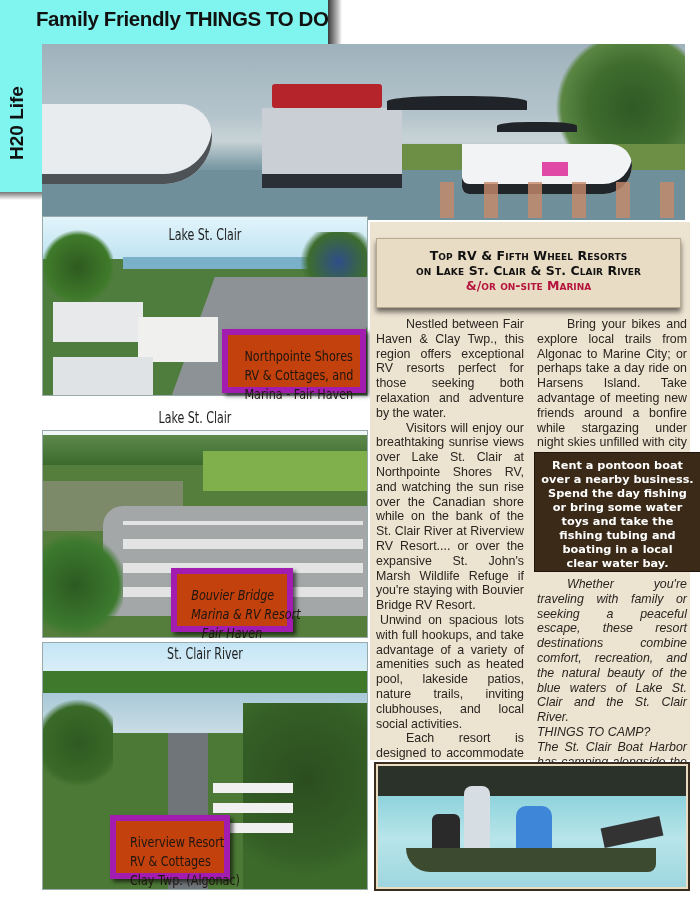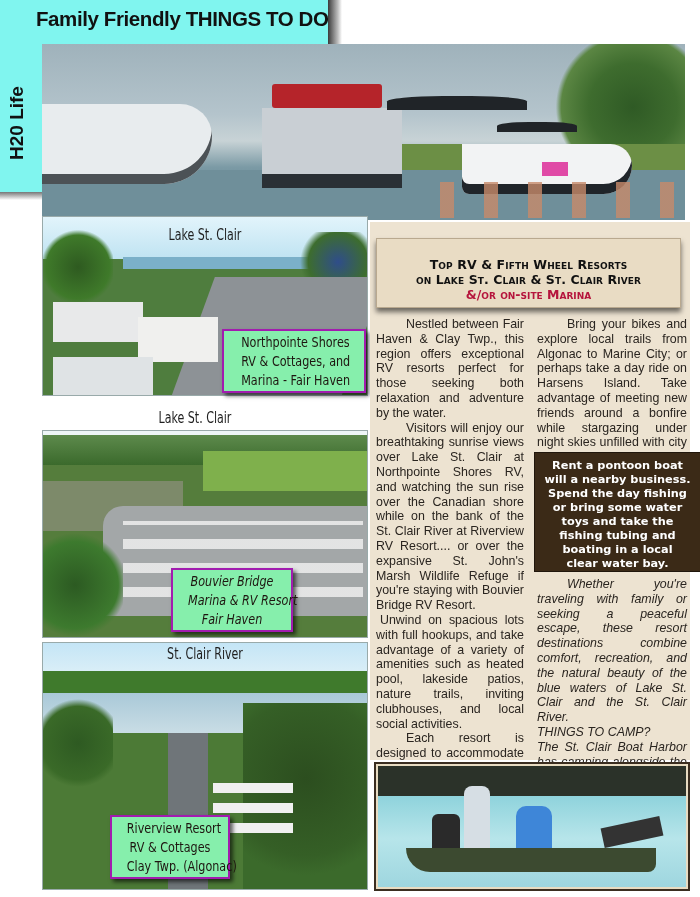--- a/index.html
+++ b/index.html
@@ -66,28 +66,28 @@
     .p3 .treeline { position: absolute; left: 0; right: 0; top: 28px; height: 22px; background: #3f7a2c; }
     .p3 .river { position: absolute; left: 0; right: 0; top: 50px; height: 40px; background: linear-gradient(#a9c9d8, #c9dde5); }
     .p3 .road { position: absolute; left: 125px; top: 90px; width: 40px; height: 158px; background: #6f7579; }
     .p3 .treeBig { position: absolute; left: 200px; top: 60px; width: 126px; height: 188px; background: radial-gradient(circle at 50% 40%, #2c4e1f, #355f26 60%, #3b6a2b 75%); }
     .p3 .rvs { position: absolute; left: 170px; top: 140px; width: 80px; height: 60px;
       background: repeating-linear-gradient(0deg, transparent 0 10px, #f0f0f0 10px 20px); }
     .p3 .treeL { position: absolute; left: 0; top: 50px; width: 70px; height: 100px; background: radial-gradient(circle, #2e5a22, #3a6a28 60%, transparent 72%); }
 
     .photo-label { position: absolute; font-family: "DejaVu Sans Condensed", "DejaVu Sans", sans-serif;
       font-stretch: condensed; color: #1f1f1f; font-size: 15px; white-space: nowrap; text-align: center; transform: scaleX(0.82); transform-origin: center; }
-    .caption { position: absolute; background: #86efac; border: 2px solid #a21caf; box-shadow: 3px 3px 4px rgba(0,0,0,.6);
-      color: #1e1610; text-align: center; font-family: "DejaVu Sans", sans-serif; font-size: 14px; line-height: 19px; padding: 2px 4px; }
+    .caption { position: absolute; background: #c2410c; border: 6px solid #a21caf; box-shadow: 3px 3px 4px rgba(0,0,0,.6);
+      color: #1e1610; text-align: center; font-family: "DejaVu Sans", sans-serif; font-size: 14px; line-height: 19px; padding: 12px 4px; }
     .caption span { display: block; transform: scaleX(0.8); white-space: nowrap; }
 
     
     .col-bg { position: absolute; left: 370px; top: 222px; width: 320px; height: 538px; background: #ede3d1; }
     .headline-box { position: absolute; left: 376px; top: 238px; width: 305px; height: 70px; background: #e9dcc4;
-      border: 1px solid #b9a98f; box-shadow: 0 4px 5px rgba(0,0,0,.55); text-align: center; padding-top: 18px;
+      border: 1px solid #b9a98f; box-shadow: 0 4px 5px rgba(0,0,0,.55); text-align: center; padding-top: 9px;
       font-family: "DejaVu Sans", sans-serif; font-weight: bold; line-height: 15px; }
     .headline-box .l1, .headline-box .l2 { font-size: 12.5px; color: #111; font-variant: small-caps; display: block; letter-spacing: 0.1px; }
     .headline-box .l3, .headline-box .l4 { font-size: 12.5px; color: #b5143c; font-variant: small-caps; display: block; }
 
     .body-text { position: absolute; font-family: "Liberation Sans", sans-serif; font-size: 12.4px; line-height: 14.8px;
       color: #2a2520; text-align: justify; }
     .body-text p { margin: 0; }
     .body-text p.ind { text-indent: 30px; }
     .body-text p.ind-s { text-indent: 4px; }
     .colA { left: 376px; top: 317px; width: 148px; }
@@ -197,21 +197,21 @@
   <p class="ind-s">Unwind on spacious lots with full hookups, and take advantage of a variety of amenities such as heated pool, lakeside patios, nature trails, inviting clubhouses, and local social activities.</p>
   <p class="ind">Each resort is designed to accommodate boat trailer parking and provides close convenient DNR access to Michigan's best fishing and boating.</p>
 </div>
 
 <div class="body-text colB">
   <p class="ind">Bring your bikes and explore local trails from Algonac to Marine City; or perhaps take a day ride on Harsens Island. Take advantage of meeting new friends around a bonfire while stargazing under night skies unfilled with city lights.</p>
 </div>
 
 <div class="callout">
   <span>Rent a pontoon boat</span>
-  <span>will a nearby business.</span>
+  <span>over a nearby business.</span>
   <span>Spend the day fishing</span>
   <span>or bring some water</span>
   <span>toys and take the</span>
   <span>fishing tubing and</span>
   <span>boating in a local</span>
   <span>clear water bay.</span>
 </div>
 
 <div class="body-text colC">
   <p class="ind">Whether you're traveling with family or seeking a peaceful escape, these resort destinations combine comfort, recreation, and the natural beauty of the blue waters of Lake St. Clair and the St. Clair River.</p>

